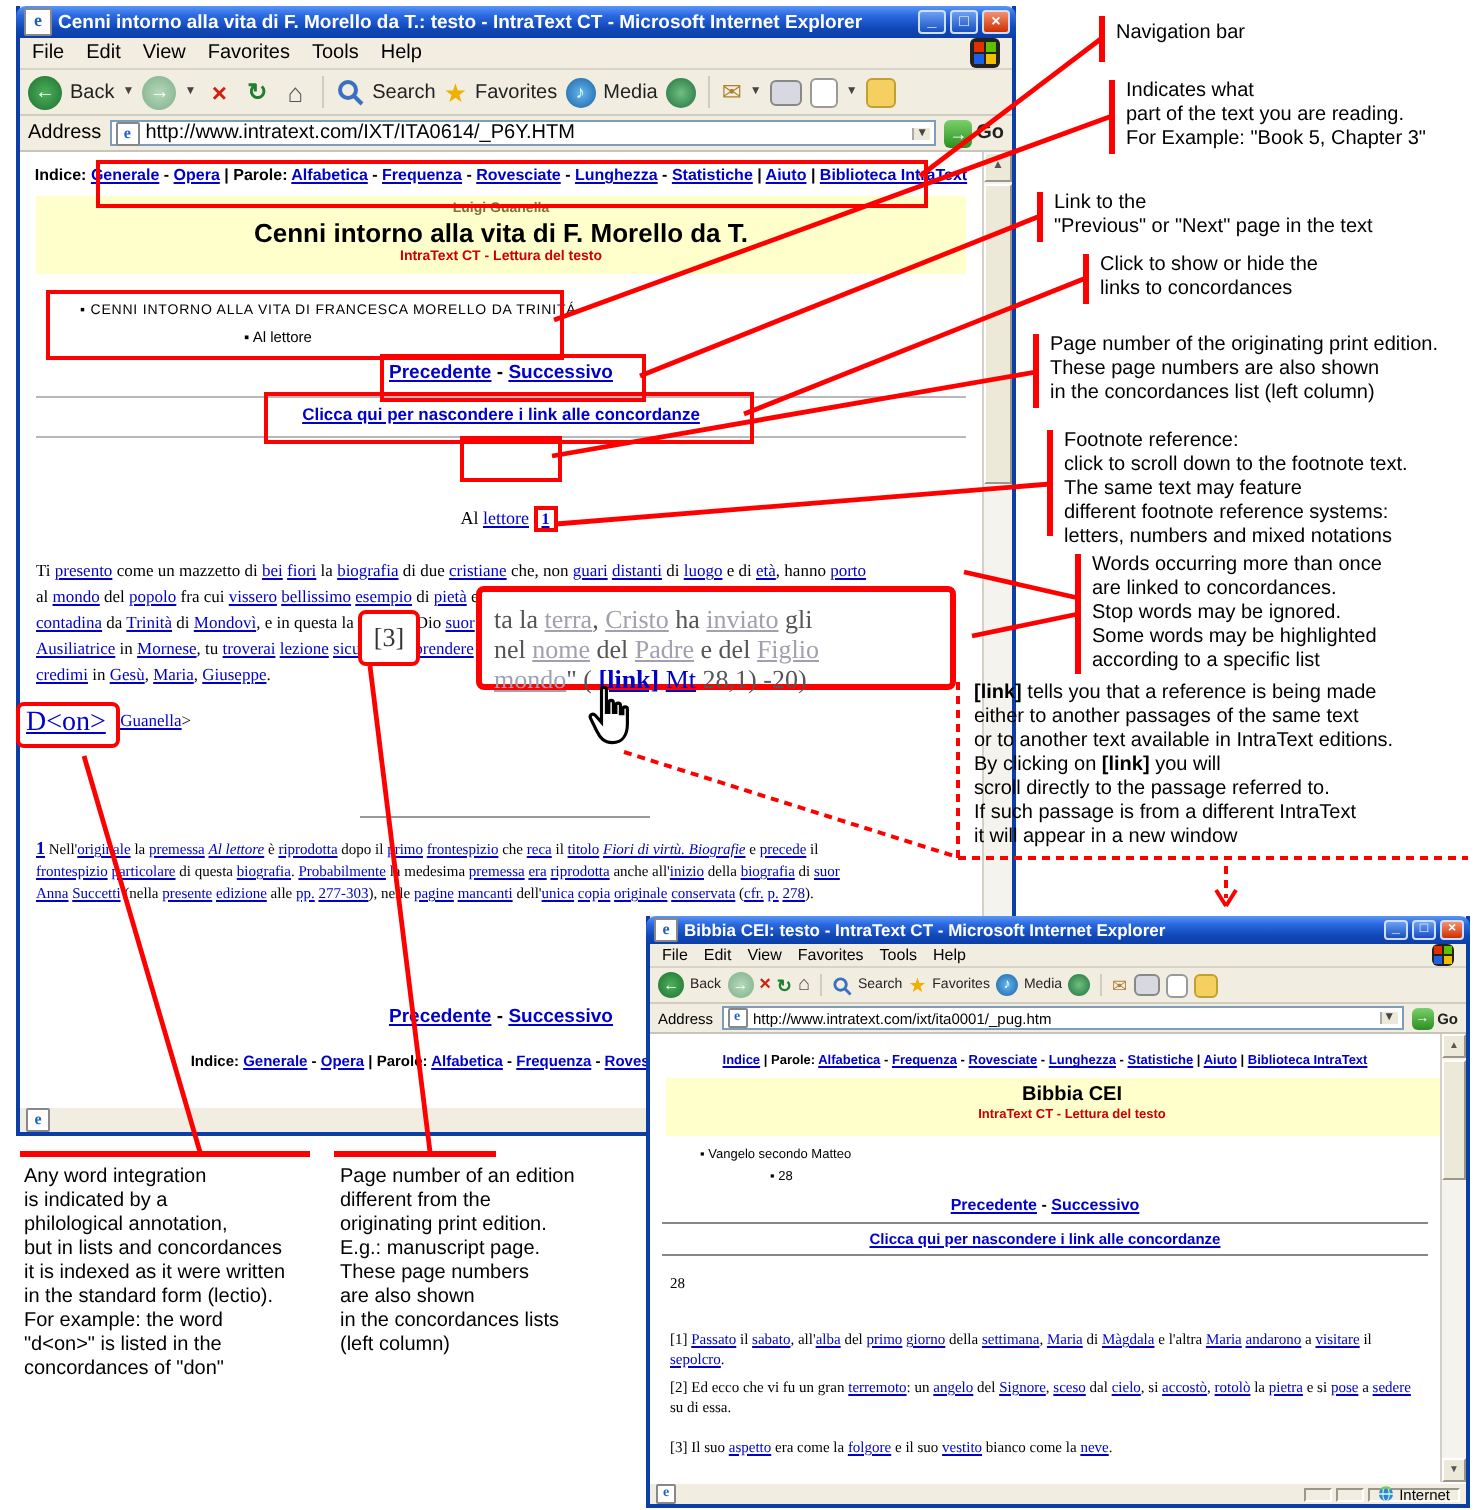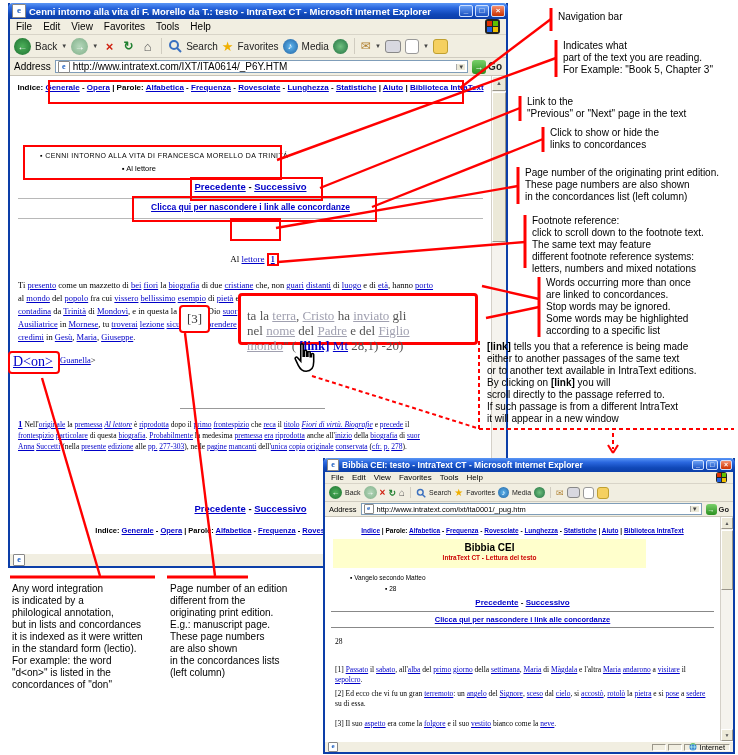--- a/index.html
+++ b/index.html
@@ -152,20 +152,25 @@
         <span class="drop">▼</span>
       </span>
       <span class="gobtn">
         <span class="goic" style="width:14px;height:14px;font-size:9px;">→</span>
         <span>Go</span>
       </span>
     </div>
 
     <div class="content" style="left:0;top:73px;width:481px;height:477px;font-size:8px;">
       <div class="abs ctr navrow" style="left:0;top:7px;width:100%;"><span class="tk-b">Indice: </span><span class="tk-bl">Generale</span><span class="tk-p"> - </span><span class="tk-bl">Opera</span><span class="tk-p"> | </span><span class="tk-b">Parole: </span><span class="tk-bl">Alfabetica</span><span class="tk-p"> - </span><span class="tk-bl">Frequenza</span><span class="tk-p"> - </span><span class="tk-bl">Rovesciate</span><span class="tk-p"> - </span><span class="tk-bl">Lunghezza</span><span class="tk-p"> - </span><span class="tk-bl">Statistiche</span><span class="tk-p"> | </span><span class="tk-bl">Aiuto</span><span class="tk-p"> | </span><span class="tk-bl">Biblioteca IntraText</span></div>
+      <div class="abs band" style="left:8px;top:22px;width:465px;height:39px;">
+        <div class="abs ctr author" style="left:0;top:3px;width:100%;font-size:7px;">Luigi Guanella</div>
+        <div class="abs ctr docttl" style="left:0;top:11px;width:100%;font-size:13px;">Cenni intorno alla vita di F. Morello da T.</div>
+        <div class="abs ctr docsub" style="left:0;top:27px;width:100%;font-size:7px;">IntraText CT - Lettura del testo</div>
+      </div>
       <div class="abs nowrap" style="left:30px;top:76px;font-size:7px;letter-spacing:.4px;">
         <span>▪</span>
         <span>CENNI INTORNO ALLA VITA DI FRANCESCA MORELLO DA TRINITÁ</span>
       </div>
       <div class="abs nowrap" style="left:112px;top:88px;font-size:7.5px;">
         <span>▪</span>
         <span>Al lettore</span>
       </div>
       <div class="abs ctr prevnext" style="left:0;top:105px;width:100%;font-size:9.5px;">
         <span class="tk-bl">Precedente</span>
@@ -218,21 +223,21 @@
           <circle cx="5" cy="5" r="4.4" fill="#3a80d0"></circle>
             <ellipse cx="5" cy="5" rx="2" ry="4.4" fill="none" stroke="#bfe" stroke-width=".7"></ellipse>
             <line x1=".6" y1="5" x2="9.4" y2="5" stroke="#bfe" stroke-width=".7"></line>
             <path d="M2 2 A4.5 4.5 0 0 1 8 2" fill="none" stroke="#7c6" stroke-width="1.4"></path>
         </svg>
         <span>Internet</span>
       </span>
     </div>
   </div>
 
-  <div class="ovl serif" style="left:238px;top:293px;width:240px;height:52px;padding:12px 6px;
+  <div class="ovl serif" style="left:238px;top:293px;width:240px;height:52px;padding:6px 6px;
        font-size:13px;line-height:15px;color:#555;white-space:nowrap;">
     <div><span class="tk-p">ta la </span><span class="tk-g">terra</span><span class="tk-p">, </span><span class="tk-g">Cristo</span><span class="tk-p"> ha </span><span class="tk-g">inviato</span><span class="tk-p"> gli</span></div>
     <div><span class="tk-p">nel </span><span class="tk-g">nome</span><span class="tk-p"> del </span><span class="tk-g">Padre</span><span class="tk-p"> e del </span><span class="tk-g">Figlio</span></div>
     <div><span class="tk-g">mondo</span><span class="tk-p">" ( </span><span class="tk-bl">[link]</span><span class="tk-p"> </span><span class="tk-l">Mt</span><span class="tk-p"> 28,1</span><span class="tk-p">) -20)</span></div>
   </div>
   <div class="abs z9" style="left:292px;top:342px;">
     <svg width="28" height="32" viewBox="0 0 16 18">
       <path d="M5 1.5 C5 .6 6.4 .6 6.4 1.5 L6.4 8 L7.1 8 L7.1 5.2 C7.1 4.3 8.4 4.3 8.4 5.2 L8.4 8 L9.1 8 L9.1 5.9 C9.1 5.1 10.4 5.1 10.4 5.9 L10.4 8.3 L11.1 8.3 L11.1 7 C11.1 6.2 12.4 6.2 12.4 7 L12.4 11.2 C12.4 14.4 11 16.6 8.1 16.6 C5.6 16.6 4.6 15.2 3.6 13.2 L1.9 9.7 C1.4 8.8 2.5 8 3.2 8.8 L5 10.8 Z" fill="#fff" stroke="#000" stroke-width="0.9"></path>
     </svg>
   </div>
@@ -385,21 +390,21 @@
         <span class="url">http://www.intratext.com/ixt/ita0001/_pug.htm</span>
         <span class="drop">▼</span>
       </span>
       <span class="gobtn">
         <span class="goic" style="width:11px;height:11px;font-size:7px;">→</span>
         <span>Go</span>
       </span>
     </div>
     <div class="content" style="left:0;top:59px;width:395px;height:224px;font-size:7px;">
       <div class="abs ctr navrow nowrap" style="left:0;top:10px;width:100%;font-size:6.5px;"><span class="tk-bl">Indice</span><span class="tk-p"> | </span><span class="tk-b">Parole: </span><span class="tk-bl">Alfabetica</span><span class="tk-p"> - </span><span class="tk-bl">Frequenza</span><span class="tk-p"> - </span><span class="tk-bl">Rovesciate</span><span class="tk-p"> - </span><span class="tk-bl">Lunghezza</span><span class="tk-p"> - </span><span class="tk-bl">Statistiche</span><span class="tk-p"> | </span><span class="tk-bl">Aiuto</span><span class="tk-p"> | </span><span class="tk-bl">Biblioteca IntraText</span></div>
-      <div class="abs band" style="left:8px;top:22px;width:313px;height:29px;">
+      <div class="abs band" style="left:8px;top:22px;width:406px;height:29px;">
         <div class="abs ctr docttl" style="left:0;top:3px;width:100%;font-size:10px;">Bibbia CEI</div>
         <div class="abs ctr docsub" style="left:0;top:15px;width:100%;font-size:6.5px;">IntraText CT - Lettura del testo</div>
       </div>
       <div class="abs nowrap" style="left:25px;top:57px;font-size:6.5px;">
         <span>▪</span>
         <span>Vangelo secondo Matteo</span>
       </div>
       <div class="abs nowrap" style="left:60px;top:68px;font-size:6.5px;">
         <span>▪</span>
         <span>28</span>

